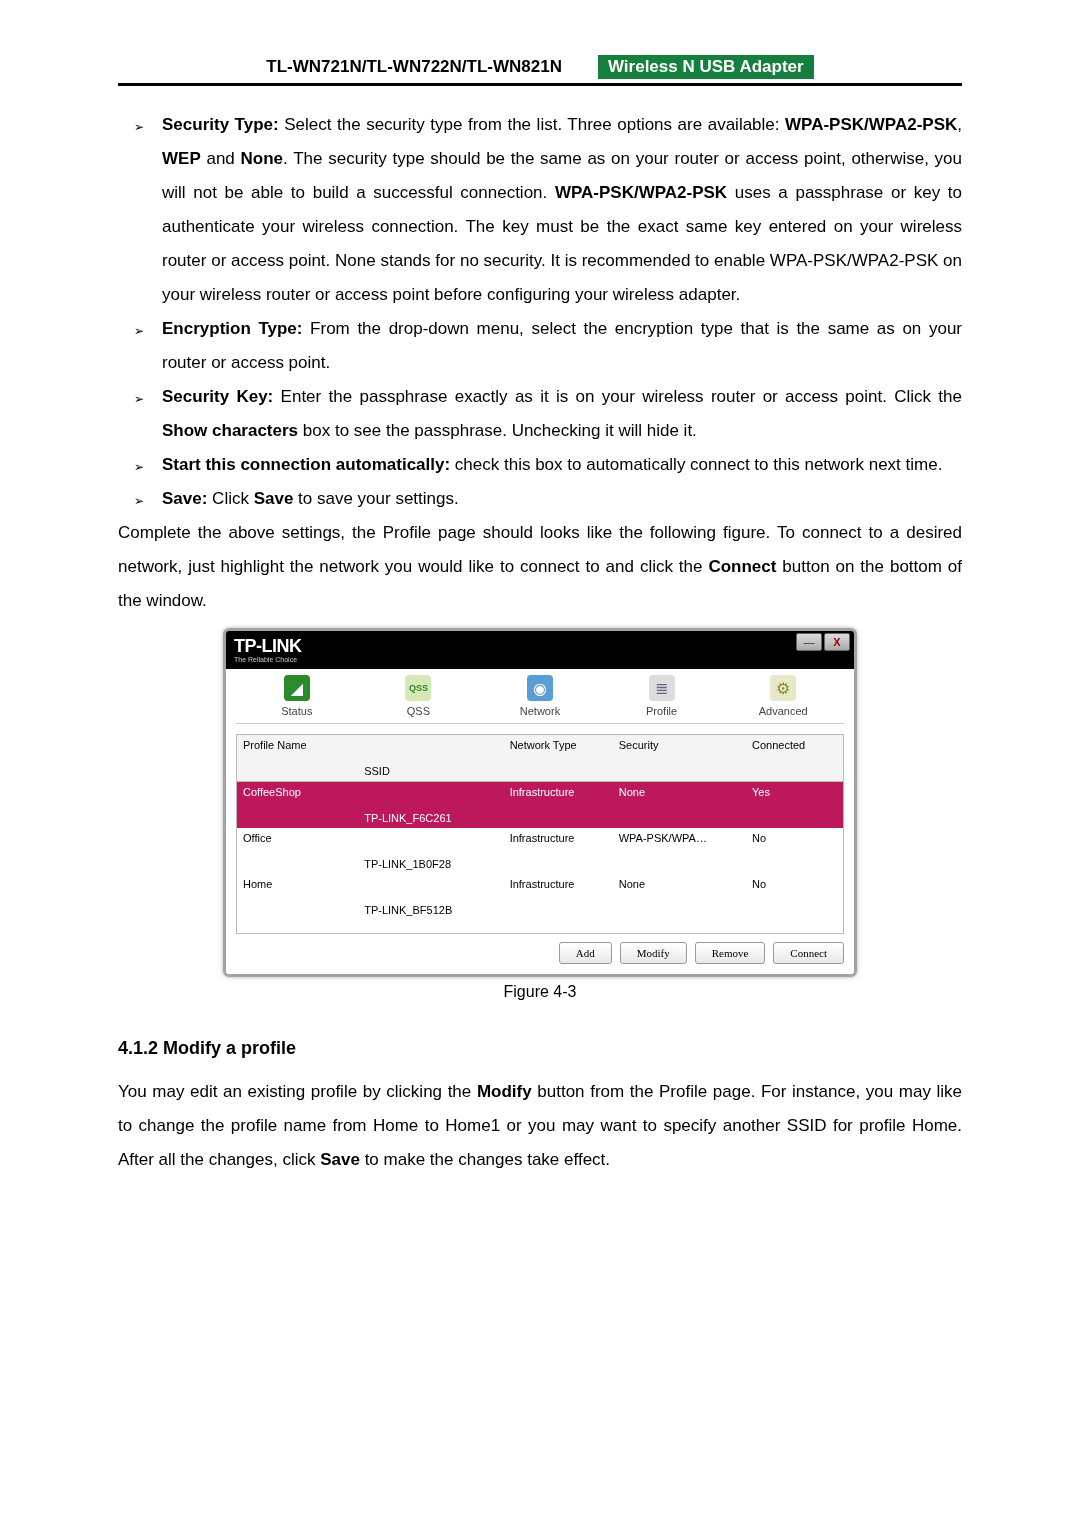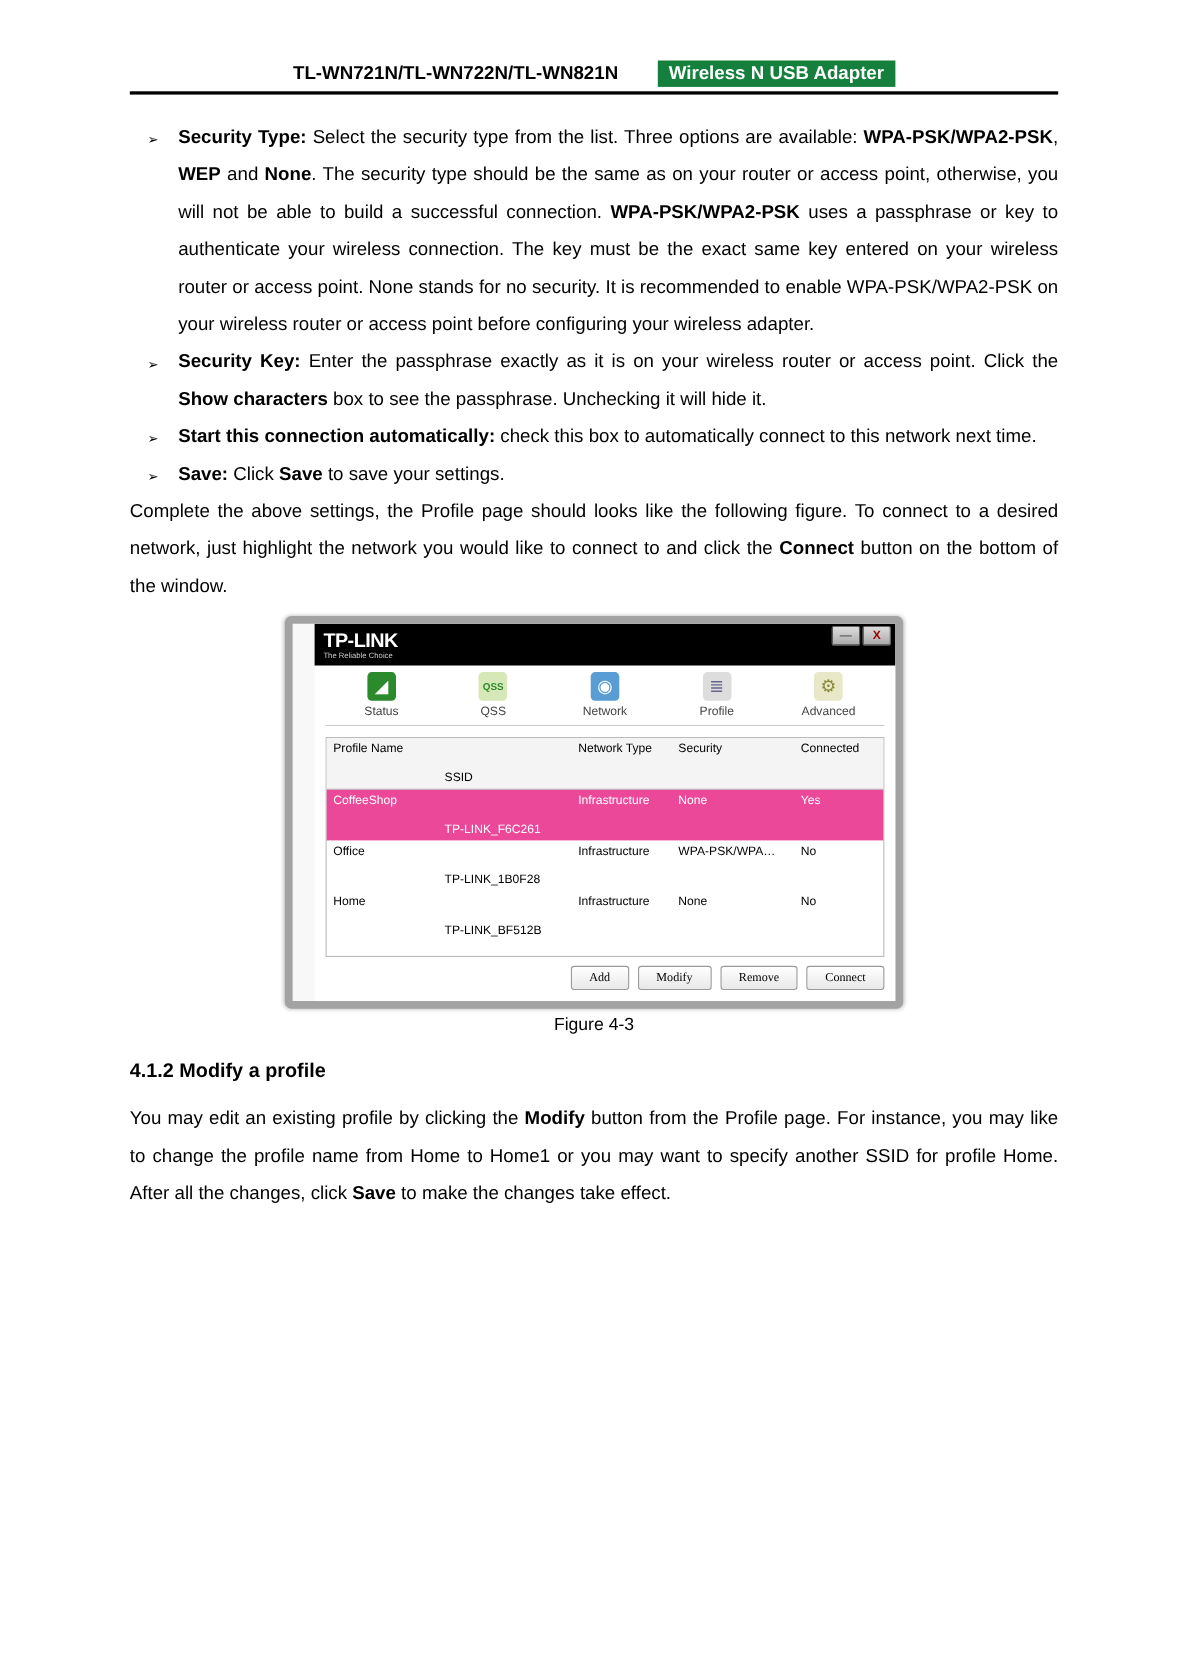--- a/index.html
+++ b/index.html
@@ -51,29 +51,28 @@
       font-size: 12px;
       top: 7px;
     }
     .bold { font-weight: bold; }
     .para {
       text-align: justify;
       font-size: 17px;
       line-height: 2.0;
     }
     .app-window {
-      width: 562px;
+      width: 634px;
       margin: 10px auto 0;
-      border: 7px solid #a3a3a3;
+      border: 3px solid #a3a3a3;
       border-radius: 6px;
       background: #f8f8f8;
       box-shadow: 0 0 4px rgba(0,0,0,0.3);
       position: relative;
       overflow: hidden;
-      padding-left: 20px;
     }
     .app-titlebar {
       background: #000;
       height: 38px;
       position: relative;
       display: flex;
       align-items: center;
       padding: 0 8px;
     }
     .logo {
@@ -151,39 +150,39 @@
     }
     .ptable-header > div, .ptable-row > div {
       padding: 4px 6px;
     }
     .col-name { width: 20%; }
     .col-ssid { width: 24%; margin-top: 26px; }
     .col-type { width: 18%; }
     .col-sec { width: 22%; }
     .col-conn { width: 16%; }
     .ptable-row { display: flex; }
-    .ptable-row.selected { background: #ec4899; color: #fff; }
+    .ptable-row.selected { background: #be185d; color: #fff; }
     .app-footer {
       display: flex;
       justify-content: flex-end;
       gap: 8px;
       padding-top: 8px;
     }
     .app-btn {
       border: 1px solid #999;
       background: linear-gradient(#fff,#e8e8e8);
       border-radius: 3px;
       font-size: 11px;
       padding: 4px 16px;
       font-family: Liberation Serif, serif;
     }
     .figure-caption {
       text-align: center;
       font-size: 16px;
-      margin: 6px 0 22px;
+      margin: 6px 0 37px;
     }
     .section-heading {
       font-weight: bold;
       font-size: 18px;
       margin: 10px 0 16px;
     }
     .page-number {
       position: absolute;
       bottom: 36px;
       left: 16px;
@@ -197,20 +196,23 @@
 <body>
 
 <div class="header-bar">
   <span class="header-left">TL-WN721N/TL-WN722N/TL-WN821N</span>
   <span class="header-right">Wireless N USB Adapter</span>
 </div>
 
 <ul class="bullet-list">
   <li>
     <span class="bold">Security Type:</span><span> Select the security type from the list. Three options are available: </span><span class="bold">WPA-PSK/WPA2-PSK</span>, <span class="bold">WEP</span> and <span class="bold">None</span><span>. The security type should be the same as on your router or access point, otherwise, you will not be able to build a successful connection. </span><span class="bold">WPA-PSK/WPA2-PSK</span><span> uses a passphrase or key to authenticate your wireless connection. The key must be the exact same key entered on your wireless router or access point. None stands for no security. It is recommended to enable WPA-PSK/WPA2-PSK on your wireless router or access point before configuring your wireless adapter.</span>
+  </li>
+  <li>
+    <span class="bold">Encryption Type:</span><span> From the drop-down menu, select the encryption type that is the same as on your router or access point.</span>
   </li>
   <li>
     <span class="bold">Security Key:</span><span> Enter the passphrase exactly as it is on your wireless router or access point. Click the </span><span class="bold">Show characters</span><span> box to see the passphrase. Unchecking it will hide it.</span>
   </li>
   <li>
     <span class="bold">Start this connection automatically:</span><span> check this box to automatically connect to this network next time.</span>
   </li>
   <li>
     <span class="bold">Save:</span><span> Click </span><span class="bold">Save</span><span> to save your settings.</span>
   </li>

